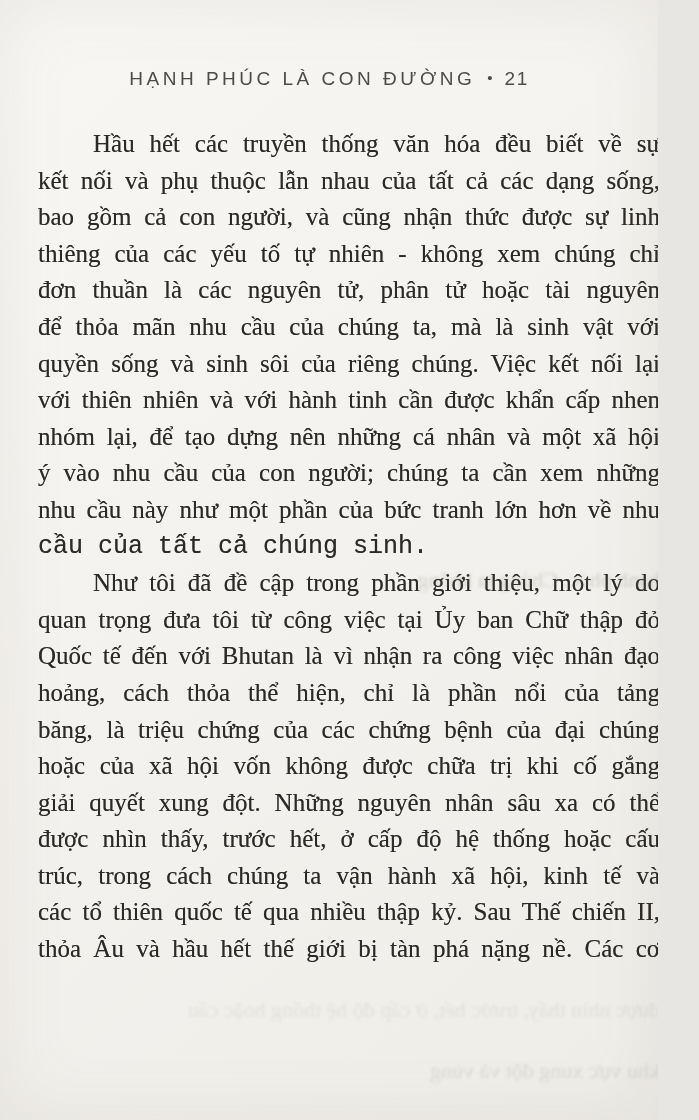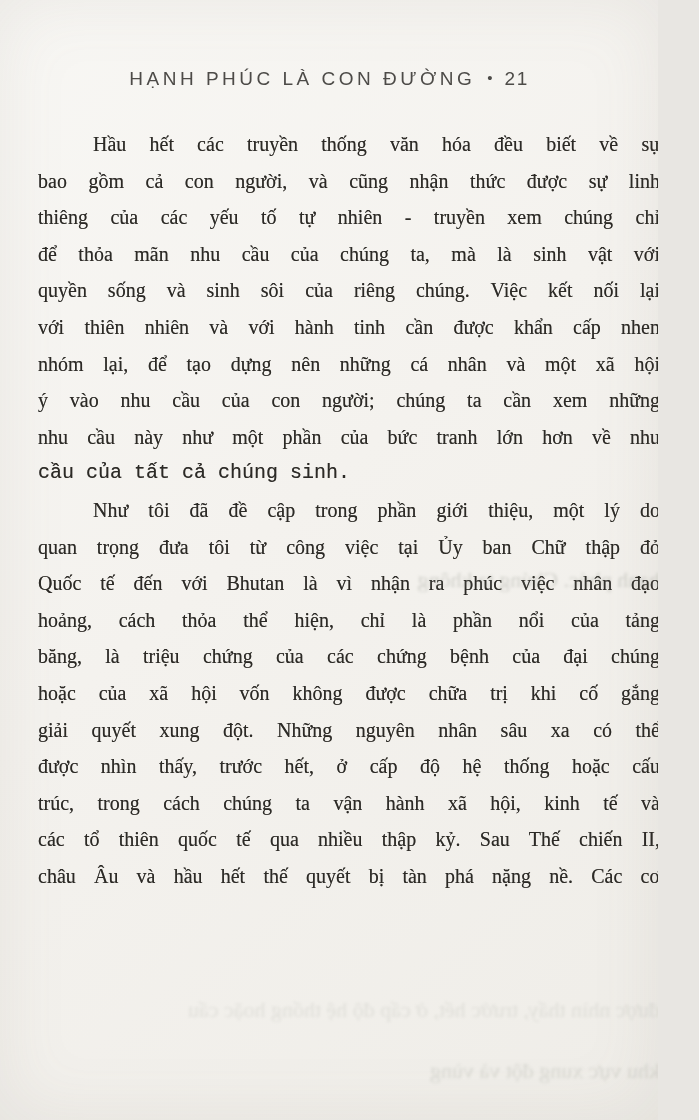--- a/index.html
+++ b/index.html
@@ -38,21 +38,21 @@
     font-size: 15px;
     vertical-align: 2px;
     letter-spacing: 0;
   }
   .rh-page { letter-spacing: 1.5px; }
   .text-block {
     position: absolute;
     left: 38px;
     top: 126px;
     width: 622px;
-    font-size: 20px;
+    font-size: 25px;
     line-height: 36.6px;
     color: #2c2a26;
     text-shadow: 0 0 0.6px rgba(44, 42, 38, 0.55);
   }
   .para { margin: 0; }
   .line {
     text-align: justify;
     text-align-last: justify;
   }
   .line.first { text-indent: 55px; }
@@ -77,42 +77,44 @@
 
 <div class="page">
 
   <header class="running-head">
     <span class="rh-title">HẠNH PHÚC LÀ CON ĐƯỜNG</span><span class="rh-sep">•</span><span class="rh-page">21</span>
   </header>
 
   <main class="text-block" id="text-block">
       <div class="para">
         <div class="line first">Hầu hết các truyền thống văn hóa đều biết về sự</div>
+        <div class="line">kết nối và phụ thuộc lẫn nhau của tất cả các dạng sống,</div>
         <div class="line">bao gồm cả con người, và cũng nhận thức được sự linh</div>
-        <div class="line">thiêng của các yếu tố tự nhiên - truyền xem chúng chỉ</div>
+        <div class="line">thiêng của các yếu tố tự nhiên - không xem chúng chỉ</div>
+        <div class="line">đơn thuần là các nguyên tử, phân tử hoặc tài nguyên</div>
         <div class="line">để thỏa mãn nhu cầu của chúng ta, mà là sinh vật với</div>
         <div class="line">quyền sống và sinh sôi của riêng chúng. Việc kết nối lại</div>
         <div class="line">với thiên nhiên và với hành tinh cần được khẩn cấp nhen</div>
         <div class="line">nhóm lại, để tạo dựng nên những cá nhân và một xã hội</div>
         <div class="line">ý vào nhu cầu của con người; chúng ta cần xem những</div>
         <div class="line">nhu cầu này như một phần của bức tranh lớn hơn về nhu</div>
         <div class="line last">cầu của tất cả chúng sinh.</div>
       </div>
       <div class="para">
         <div class="line first">Như tôi đã đề cập trong phần giới thiệu, một lý do</div>
         <div class="line">quan trọng đưa tôi từ công việc tại Ủy ban Chữ thập đỏ</div>
-        <div class="line">Quốc tế đến với Bhutan là vì nhận ra phúc việc nhân đạo</div>
+        <div class="line">Quốc tế đến với Bhutan là vì nhận ra công việc nhân đạo</div>
         <div class="line">hoảng, cách thỏa thể hiện, chỉ là phần nổi của tảng</div>
         <div class="line">băng, là triệu chứng của các chứng bệnh của đại chúng</div>
         <div class="line">hoặc của xã hội vốn không được chữa trị khi cố gắng</div>
         <div class="line">giải quyết xung đột. Những nguyên nhân sâu xa có thể</div>
         <div class="line">được nhìn thấy, trước hết, ở cấp độ hệ thống hoặc cấu</div>
         <div class="line">trúc, trong cách chúng ta vận hành xã hội, kinh tế và</div>
         <div class="line">các tổ thiên quốc tế qua nhiều thập kỷ. Sau Thế chiến II,</div>
-        <div class="line">châu Âu và hầu hết thế quyết bị tàn phá nặng nề. Các cơ</div>
+        <div class="line">thỏa Âu và hầu hết thế giới bị tàn phá nặng nề. Các cơ</div>
       </div>
     </main>
 
   <div class="ghost g1">hạnh phúc. Chúng ta không còn có thể giới hạn sự chú</div>
   <div class="ghost g2">được nhìn thấy, trước hết, ở cấp độ hệ thống hoặc cấu</div>
   <div class="ghost g3">khu vực xung đột và vùng chiến sự. Các cuộc khủng</div>
 
 </div>
 
 </body></html>

